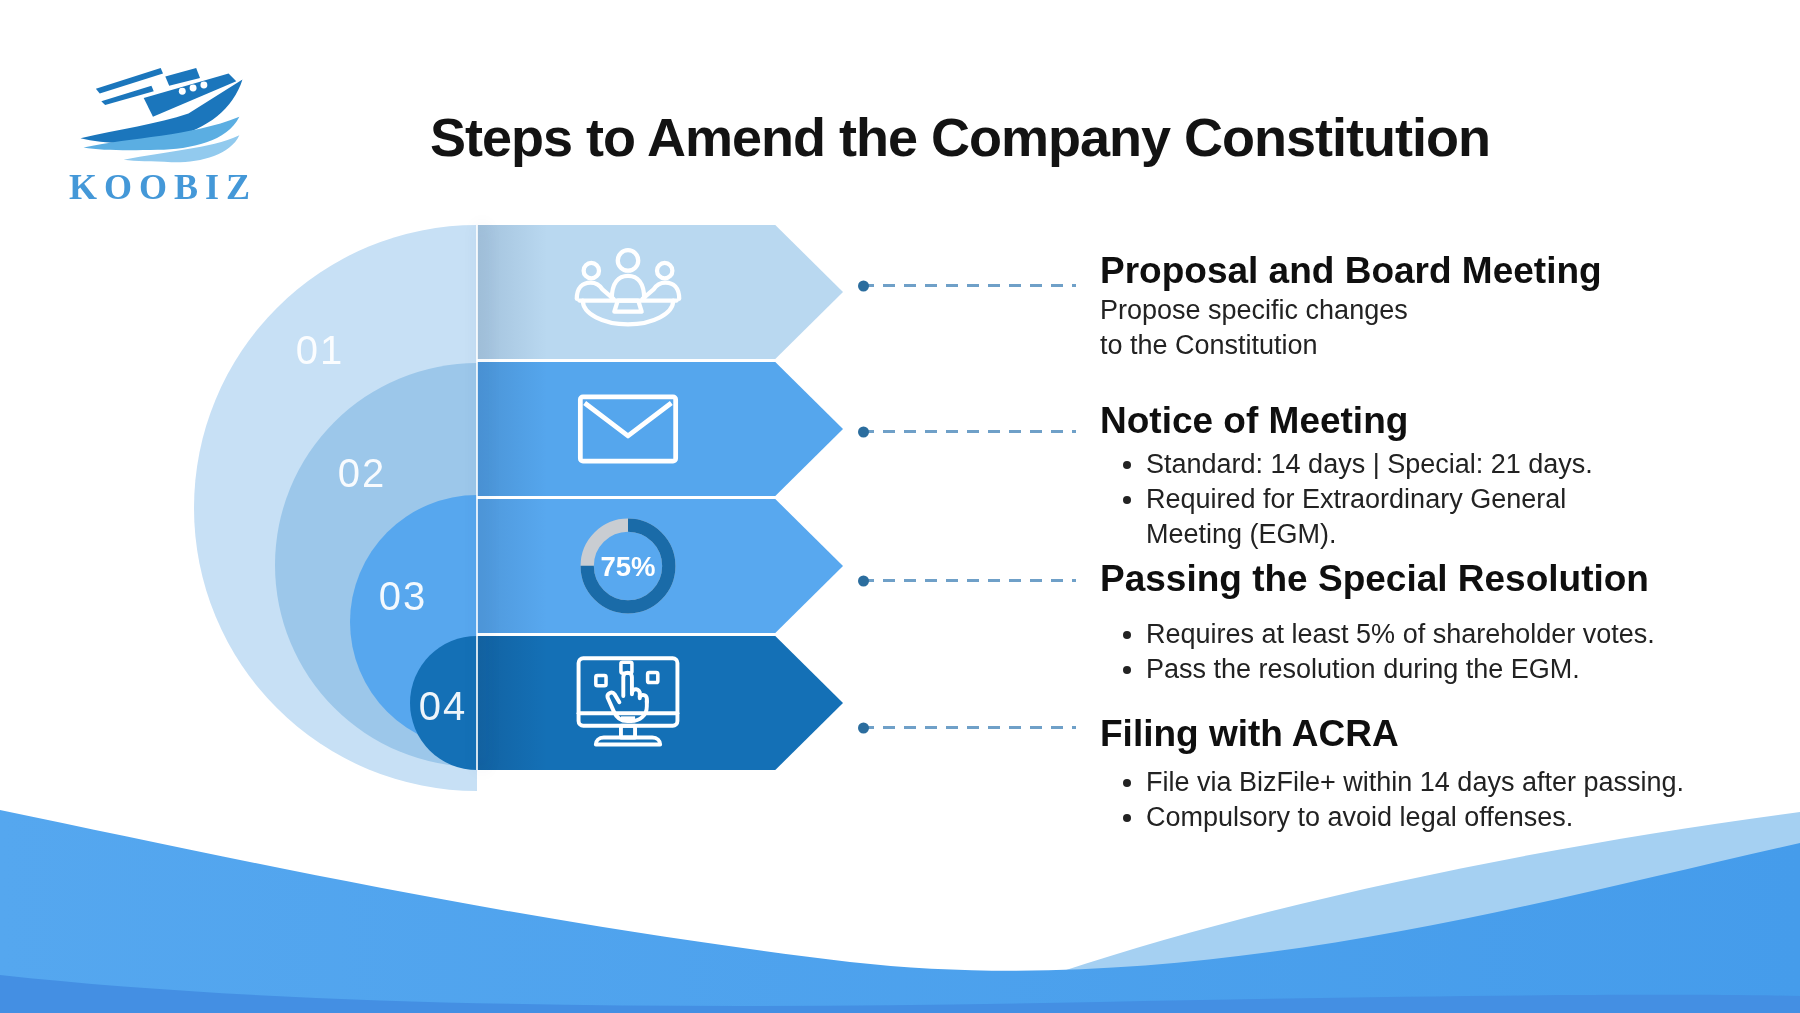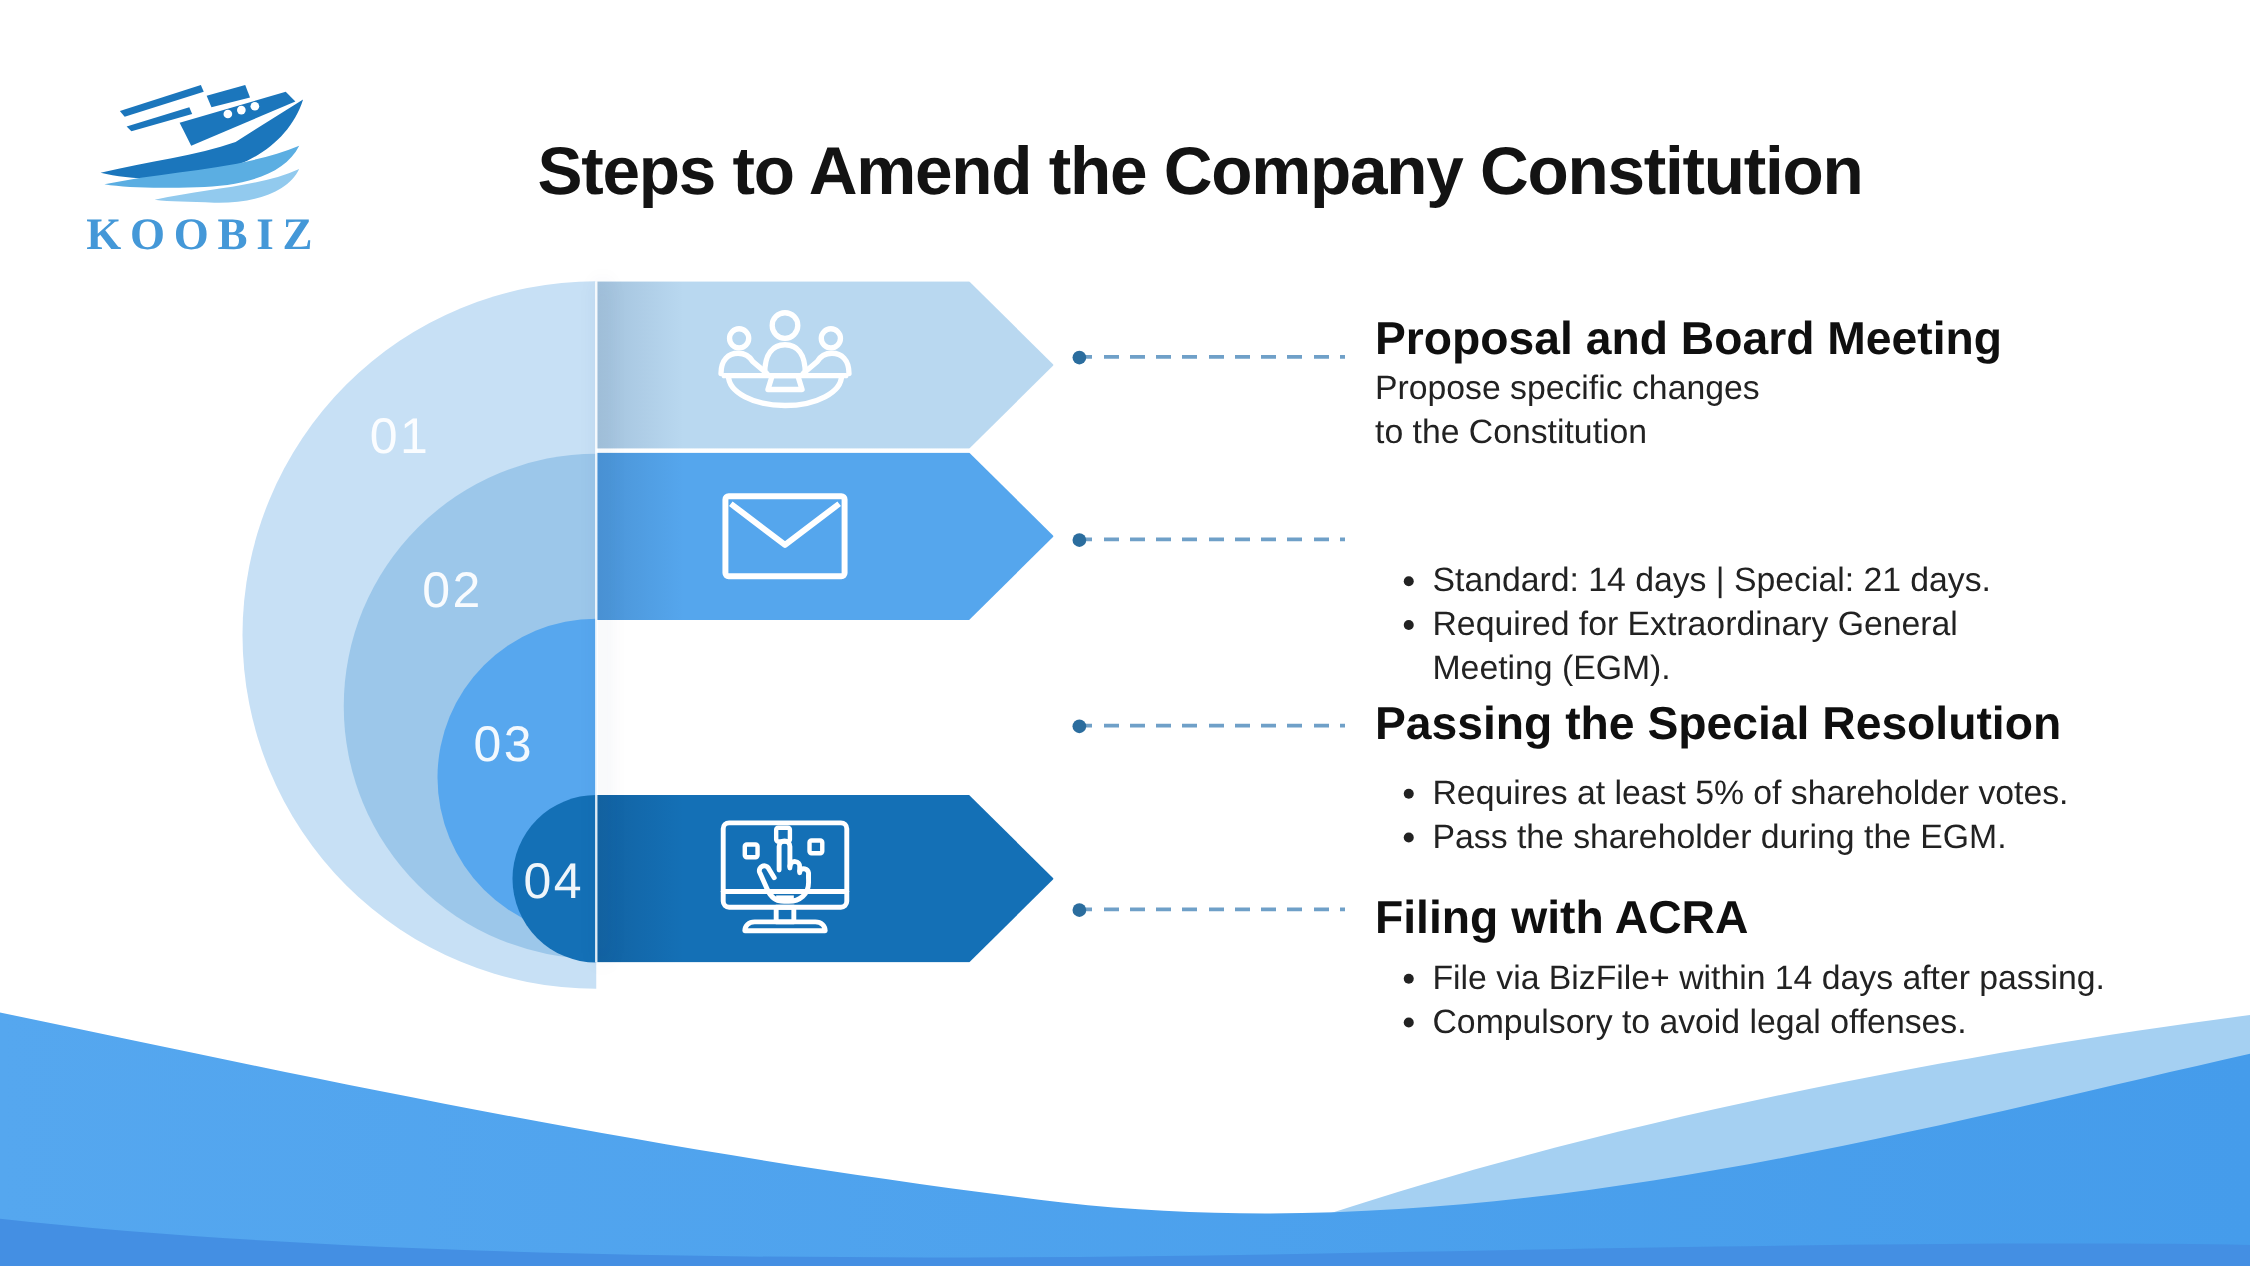--- a/index.html
+++ b/index.html
@@ -129,20 +129,27 @@
     </svg>
   </div>
 
   <div class="banner b2">
     <svg class="icon" width="104" height="76" viewBox="0 0 120 84" fill="none" stroke="#ffffff" stroke-width="5.5" stroke-linejoin="round">
       <rect x="5" y="5" width="110" height="74" rx="3"></rect>
       <path d="M10,12 L60,50 L110,12"></path>
     </svg>
   </div>
 
+  <div class="banner b3">
+    <svg class="icon" width="102" height="102" viewBox="0 0 100 100">
+      <circle cx="50" cy="50" r="40" fill="none" stroke="#c9cdd2" stroke-width="13"></circle>
+      <circle cx="50" cy="50" r="40" fill="none" stroke="#1a6ba8" stroke-width="13" stroke-dasharray="188.5 62.9" transform="rotate(-90 50 50)"></circle>
+      <text x="50" y="60" text-anchor="middle" fill="#ffffff" style="font:bold 27px 'Liberation Sans',sans-serif">75%</text>
+    </svg>
+  </div>
 
   <div class="banner b4">
     <svg class="icon" width="118" height="102" viewBox="0 0 150 130" fill="none" stroke="#ffffff" stroke-width="5" stroke-linecap="round" stroke-linejoin="round">
       <rect x="12" y="8" width="126" height="86" rx="6"></rect>
       <path d="M12,78 H138"></path>
       <rect x="66" y="82" width="18" height="7" fill="#ffffff" stroke="none"></rect>
       <rect x="66" y="94" width="18" height="15"></rect>
       <path d="M44,109 h62 c6,0 10,4 10,9 h-82 c0,-5 4,-9 10,-9 z"></path>
       <rect x="34" y="30" width="13" height="13" rx="2" stroke-width="4.5"></rect>
       <rect x="100" y="26" width="13" height="13" rx="2" stroke-width="4.5"></rect>
@@ -166,30 +173,31 @@
       <span class="dot"></span>
     </div>
   <div class="connector" style="top:726px;">
       <span class="dot"></span>
     </div>
 
   <div class="heading" style="top:250px;">Proposal and Board Meeting</div>
   <div class="subline" style="top:293px;">Propose specific changes</div>
   <div class="subline" style="top:328px;">to the Constitution</div>
 
+  <div class="heading" style="top:400px;">Notice of Meeting</div>
   <ul class="bullets" style="top:447px;">
     <li>Standard: 14 days | Special: 21 days.</li>
     <li>Required for Extraordinary General
 Meeting (EGM).</li>
   </ul>
 
   <div class="heading" style="top:558px;">Passing the Special Resolution</div>
   <ul class="bullets" style="top:617px;">
     <li>Requires at least 5% of shareholder votes.</li>
-    <li>Pass the shareholder during the EGM.</li>
+    <li>Pass the resolution during the EGM.</li>
   </ul>
 
   <div class="heading" style="top:713px;">Filing with ACRA</div>
   <ul class="bullets" style="top:765px;">
     <li>File via BizFile+ within 14 days after passing.</li>
     <li>Compulsory to avoid legal offenses.</li>
   </ul>
 
 </div>
 

